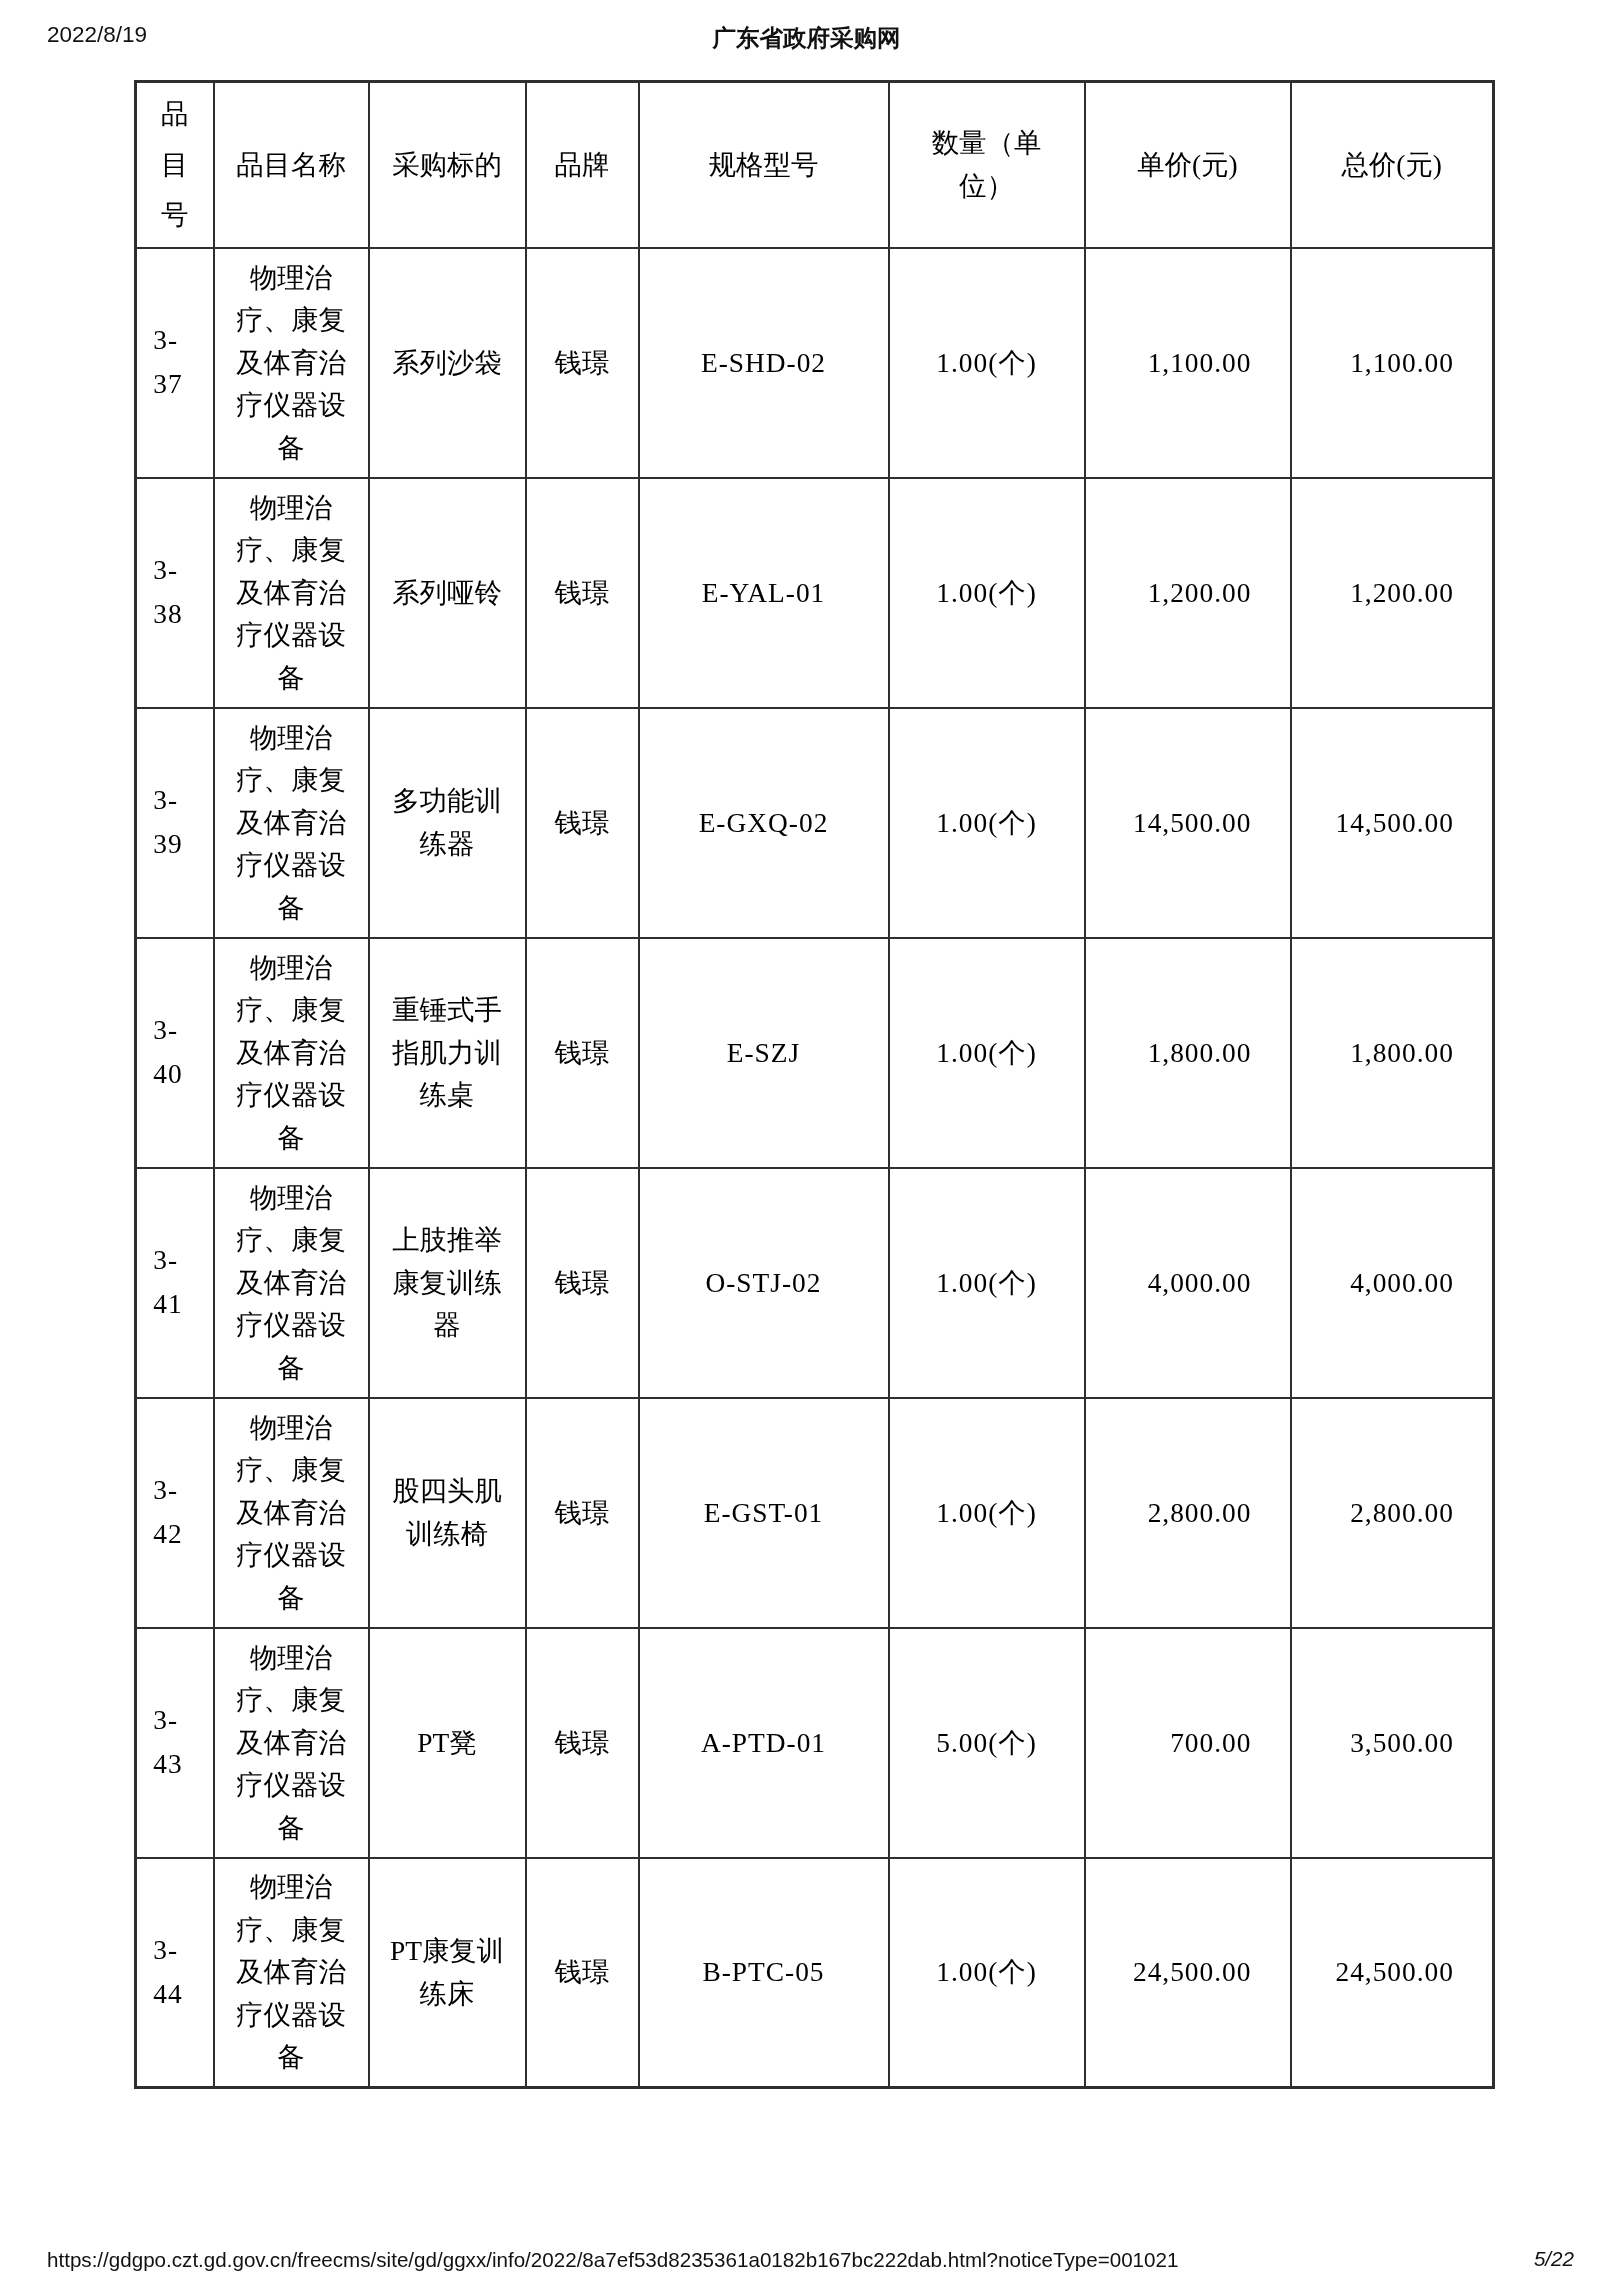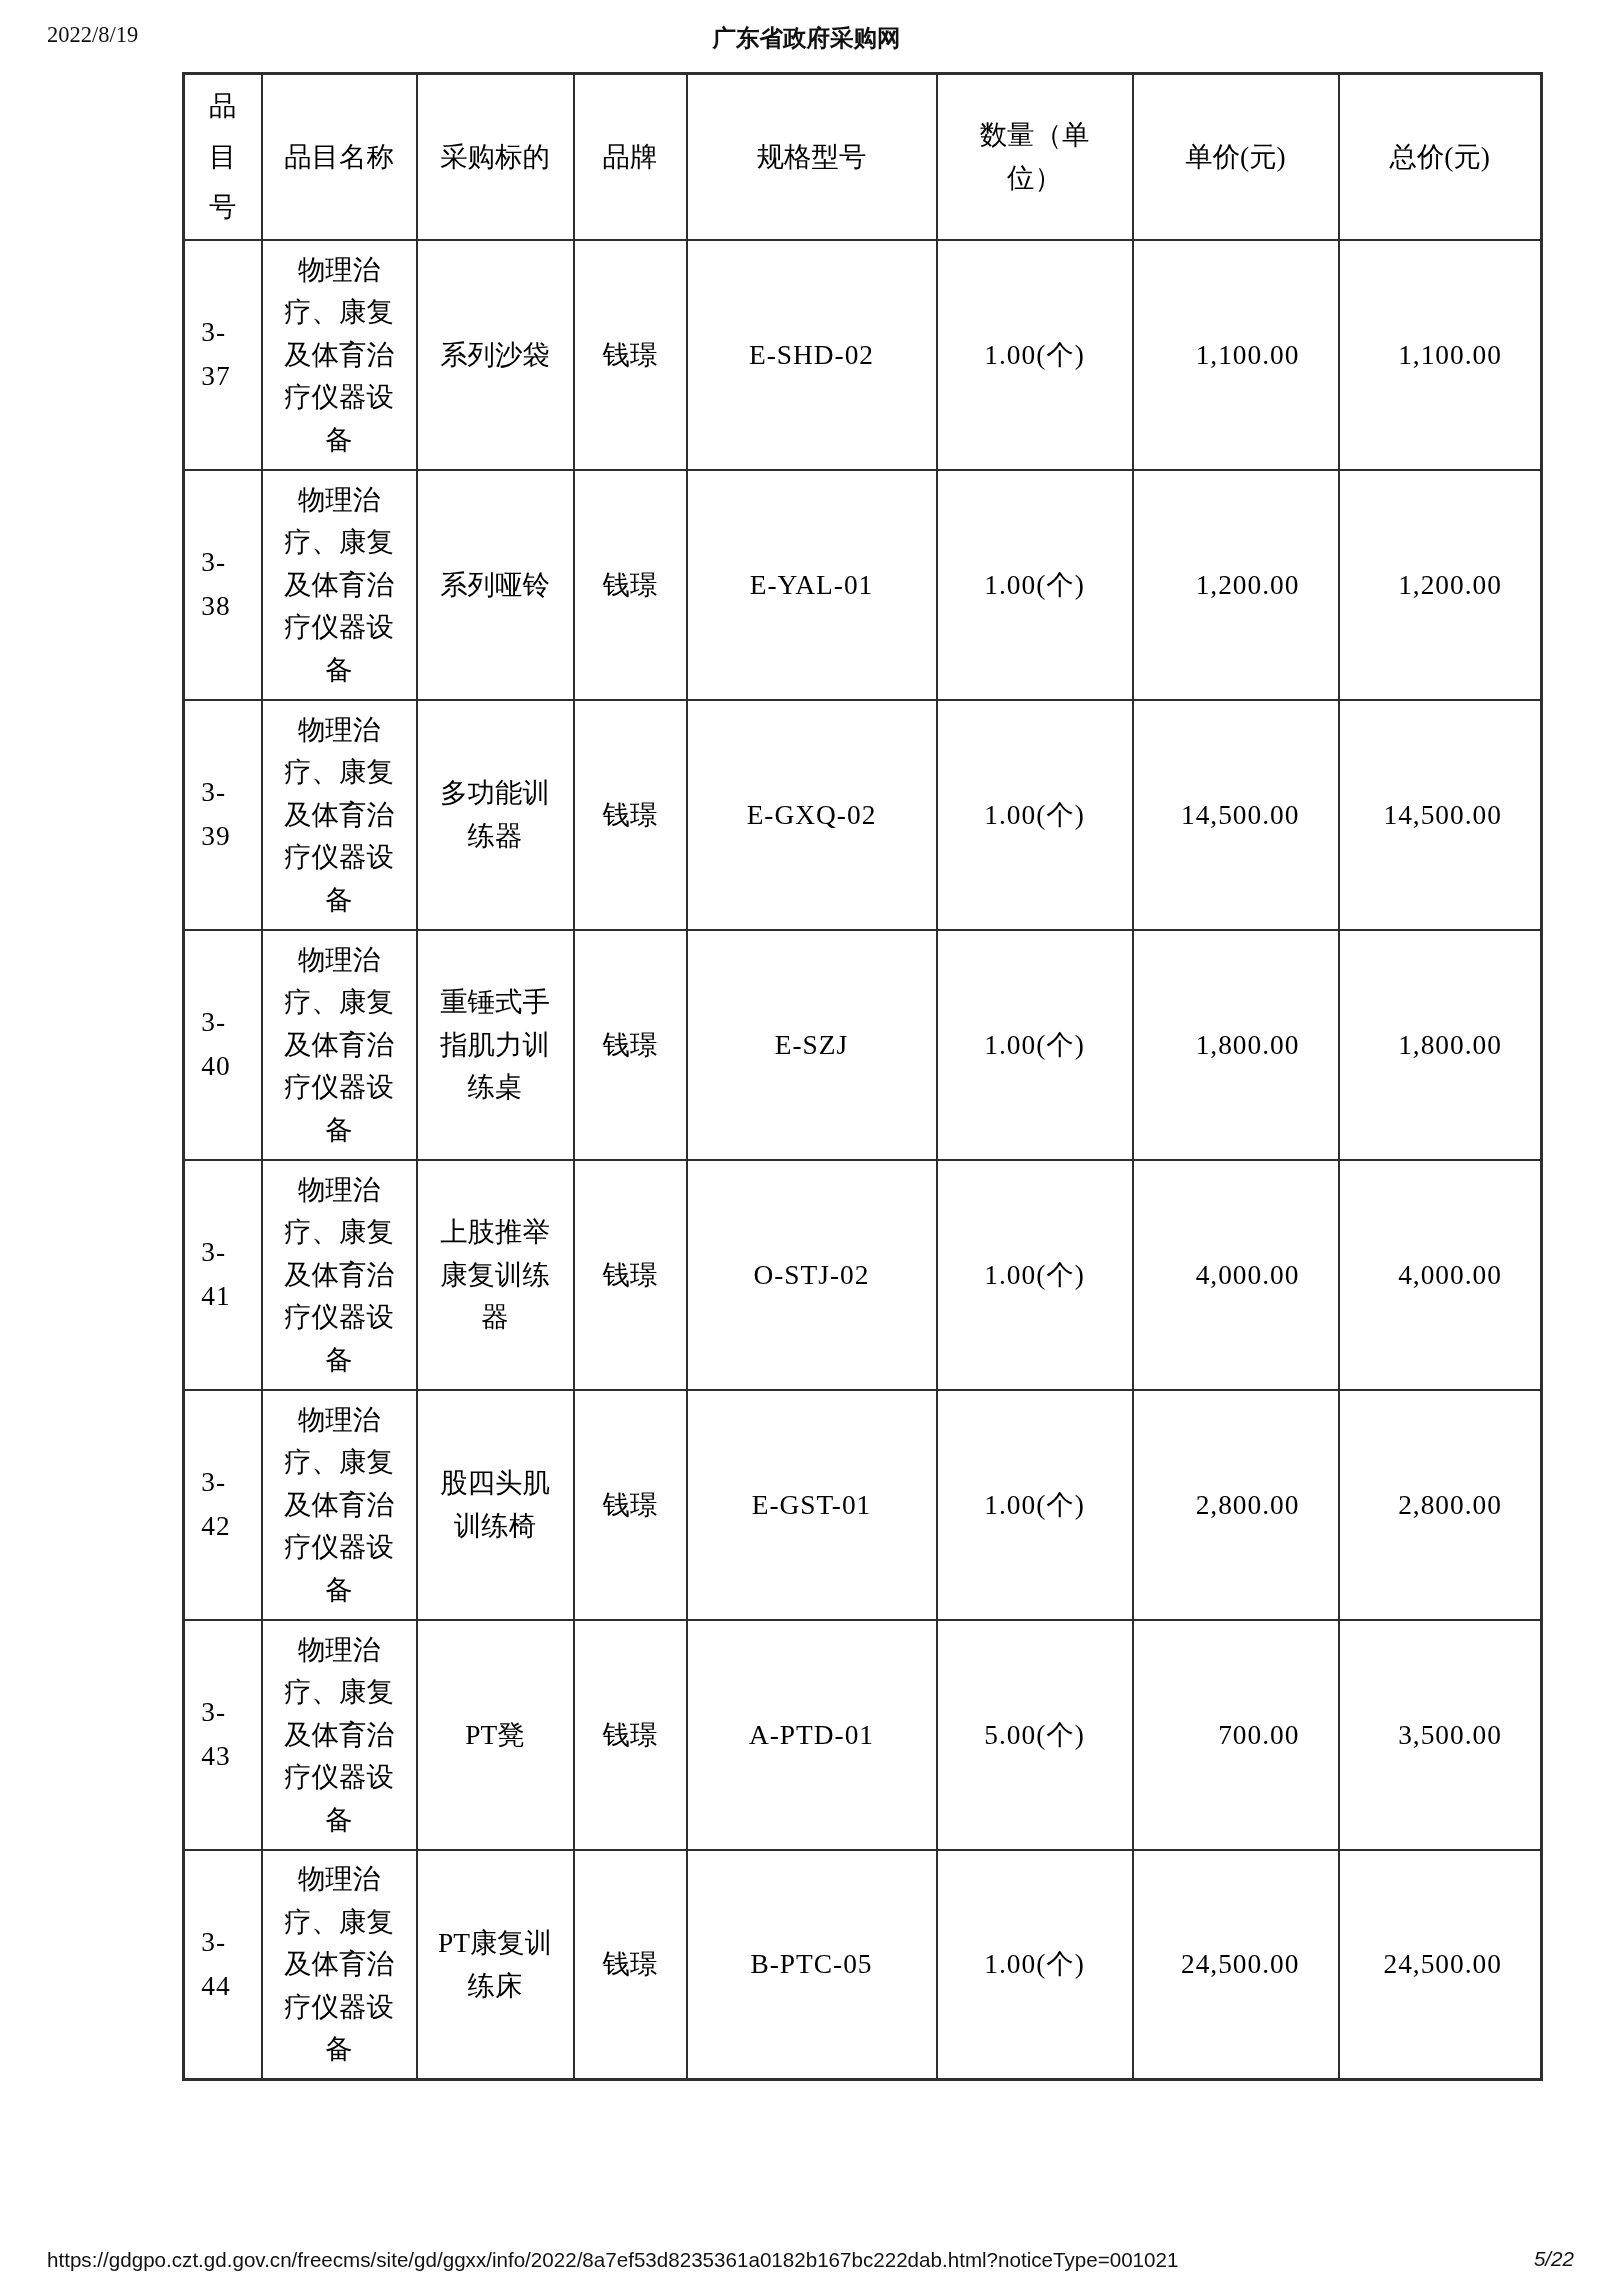--- a/index.html
+++ b/index.html
@@ -5,36 +5,35 @@
   html,body{margin:0;padding:0;}
   body{
     width:1621px;height:2293px;
     background:#ffffff;color:#000;
     position:relative;
     font-family:"Liberation Serif","DejaVu Serif",serif;
   }
   
   .print-date{
     position:absolute;top:21.6px;left:47px;
-    font-family:Liberation Serif, serif;
+    font-family:Liberation Sans, sans-serif;
     font-size:22.5px;color:#111;
   }
   .print-title{
     position:absolute;top:21.6px;left:0;right:8px;
     text-align:center;
     font-family:"Liberation Sans","DejaVu Sans",sans-serif;
     font-size:23.5px;font-weight:600;color:#111;
   }
   
   table.doc-table{
-    position:absolute;left:134px;top:72px;
+    position:absolute;left:134px;top:80px;
     width:1358px;
     border-collapse:collapse;table-layout:fixed;
     border:3.9px solid #2e2e2e;
-    margin-left:48px;
   }
   .doc-table th,.doc-table td{
     border:2.9px solid #2e2e2e;
     vertical-align:middle;text-align:center;
     font-size:27.4px;line-height:1.55;color:#000;
     font-weight:normal;
     padding:5.9px 3.9px;
     overflow:hidden;
   }
   .doc-table thead tr{height:142px;}

